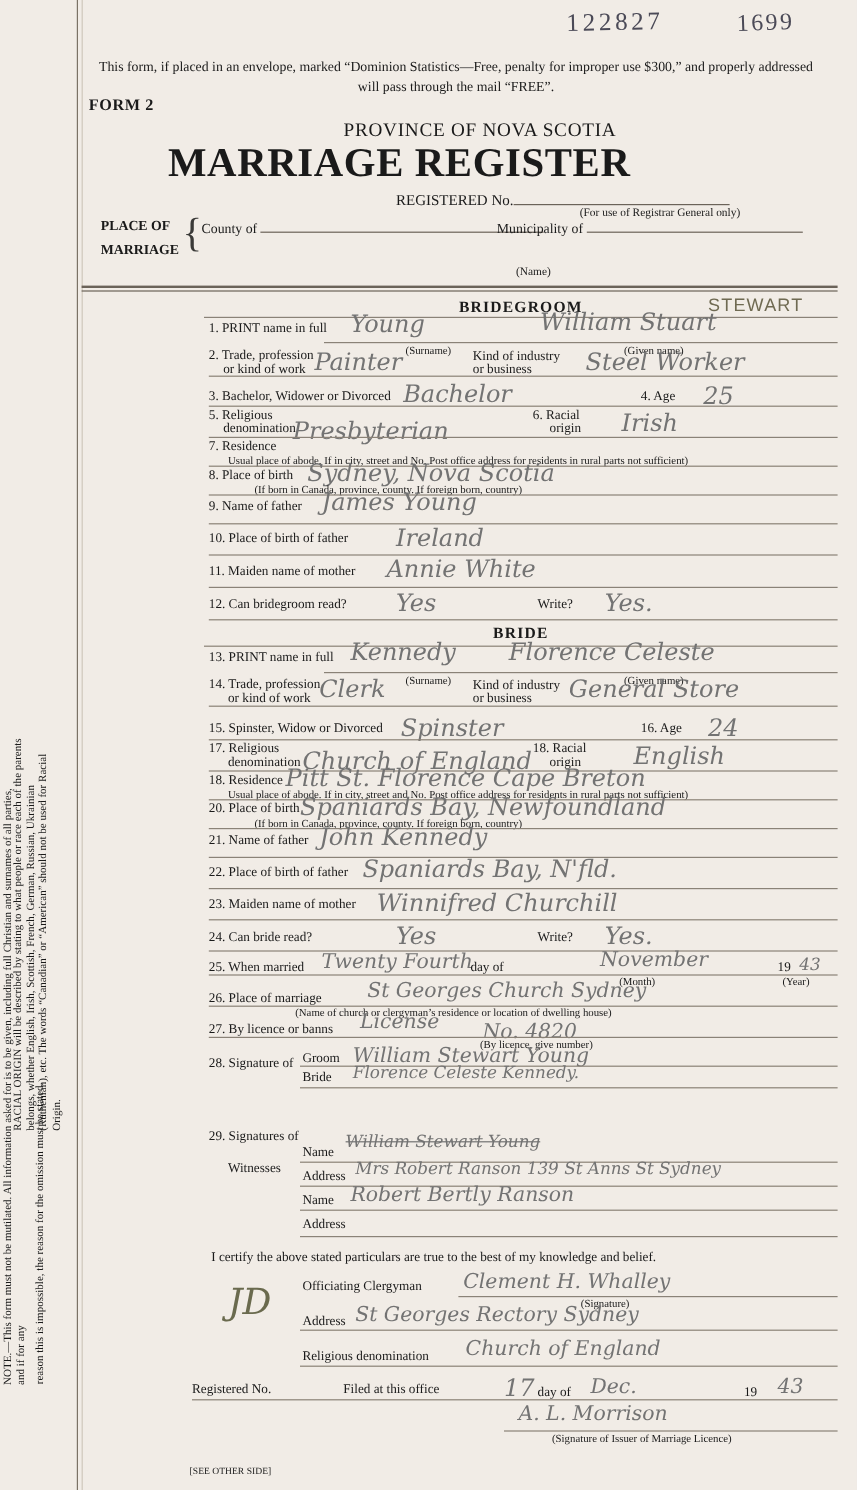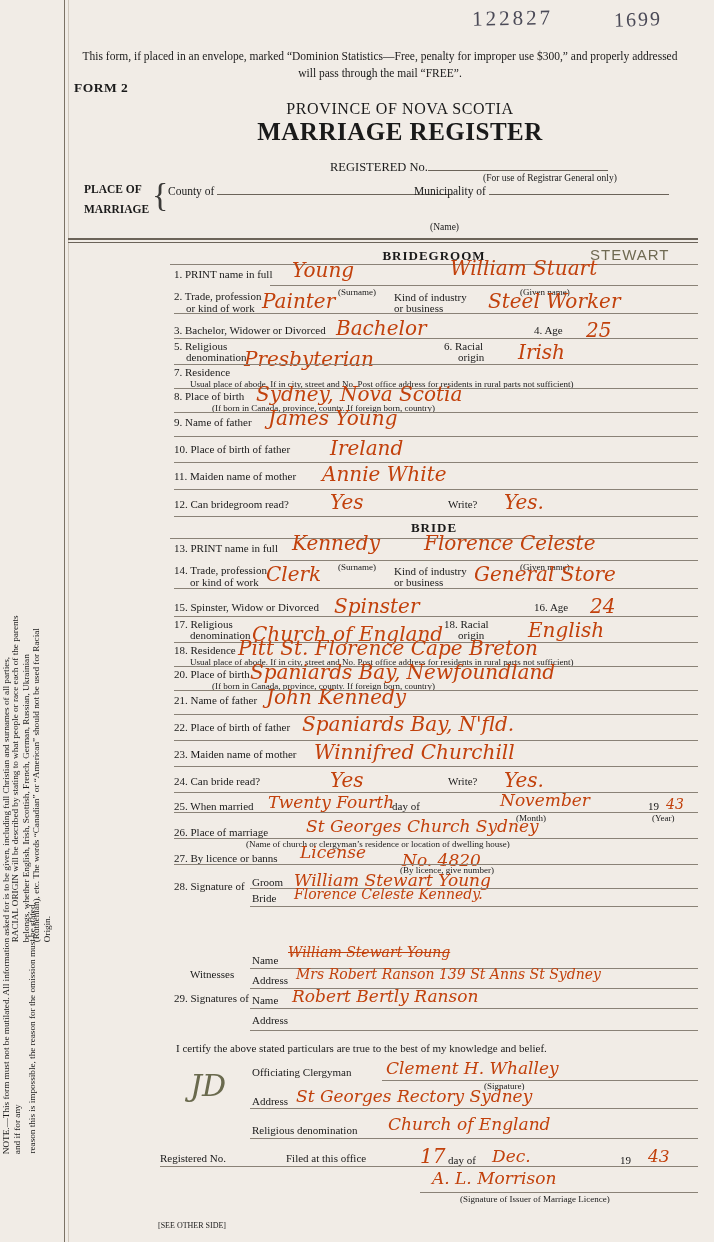--- a/index.html
+++ b/index.html
@@ -45,21 +45,21 @@
   .form2 {
     position: absolute; top: 80px; left: 74px;
     font-size: 13.5px; font-weight: bold; letter-spacing: .5px;
   }
   .province {
     position: absolute; top: 100px; left: 160px; width: 480px;
     text-align: center; font-size: 16px; letter-spacing: .6px;
   }
   .title {
     position: absolute; top: 118px; left: 140px; width: 520px;
-    text-align: center; font-size: 25px; font-weight: bold;
+    font-size: 34px; font-weight: bold;
     letter-spacing: .5px;
   }
   .reg-no {
     position: absolute; top: 160px; left: 330px; width: 350px;
     font-size: 12.5px;
   }
   .reg-no .lead { border-bottom: 1px solid #6b6359; display: inline-block; width: 180px; }
   .reg-sub {
     position: absolute; top: 173px; left: 420px; width: 260px;
     font-size: 9.5px; text-align: center;
@@ -90,21 +90,21 @@
     position: absolute; left: 170px; right: 16px;
     text-align: center; font-size: 13px; font-weight: bold; letter-spacing: 1px;
   }
 
   .lbl { position: absolute; font-size: 11px; line-height: 1.2; }
   .sm { font-size: 9px; }
 
   .hw {
     position: absolute;
     font-family: "DejaVu Serif", serif;
-    color: #c2410c;
+    color: #737373;
     font-size: 20px;
     font-style: italic;
     white-space: nowrap;
   }
   .hw.small { font-size: 17px; }
   .hw.tiny { font-size: 14px; }
   .hw.pencil { color: #6f6a52; font-family: "Liberation Sans", sans-serif; font-style: normal; font-size: 15px; letter-spacing: 1px; }
 
   
   .side-note {
@@ -306,21 +306,21 @@
   <div class="lbl sm" style="top:865px;left:400px">(By licence, give number)</div>
 
   <div class="lbl" style="top:880px;left:174px">28.  Signature of</div>
   <div class="lbl" style="top:876px;left:252px">Groom</div>
   <div class="hw small" style="top:870px;left:294px">William Stewart Young</div>
   <div class="rule" style="top:888px;left:250px;right:16px;height:1px;background:#8a8277"></div>
   <div class="lbl" style="top:892px;left:252px">Bride</div>
   <div class="hw tiny" style="top:886px;left:294px">Florence Celeste Kennedy.</div>
   <div class="rule" style="top:906px;left:250px;right:16px;height:1px;background:#8a8277"></div>
 
-  <div class="lbl" style="top:992px;left:174px">29.  Signatures of</div>
+  <div class="lbl" style="top:941px;left:174px">29.  Signatures of</div>
   <div class="lbl" style="top:968px;left:190px">Witnesses</div>
 
   <div class="lbl" style="top:954px;left:252px">Name</div>
   <div class="hw tiny" style="top:944px;left:288px;text-decoration:line-through">William Stewart Young</div>
   <div class="rule" style="top:968px;left:250px;right:16px;height:1px;background:#8a8277"></div>
 
   <div class="lbl" style="top:974px;left:252px">Address</div>
   <div class="hw tiny" style="top:966px;left:296px">Mrs Robert Ranson 139 St Anns St Sydney</div>
   <div class="rule" style="top:988px;left:250px;right:16px;height:1px;background:#8a8277"></div>
 

